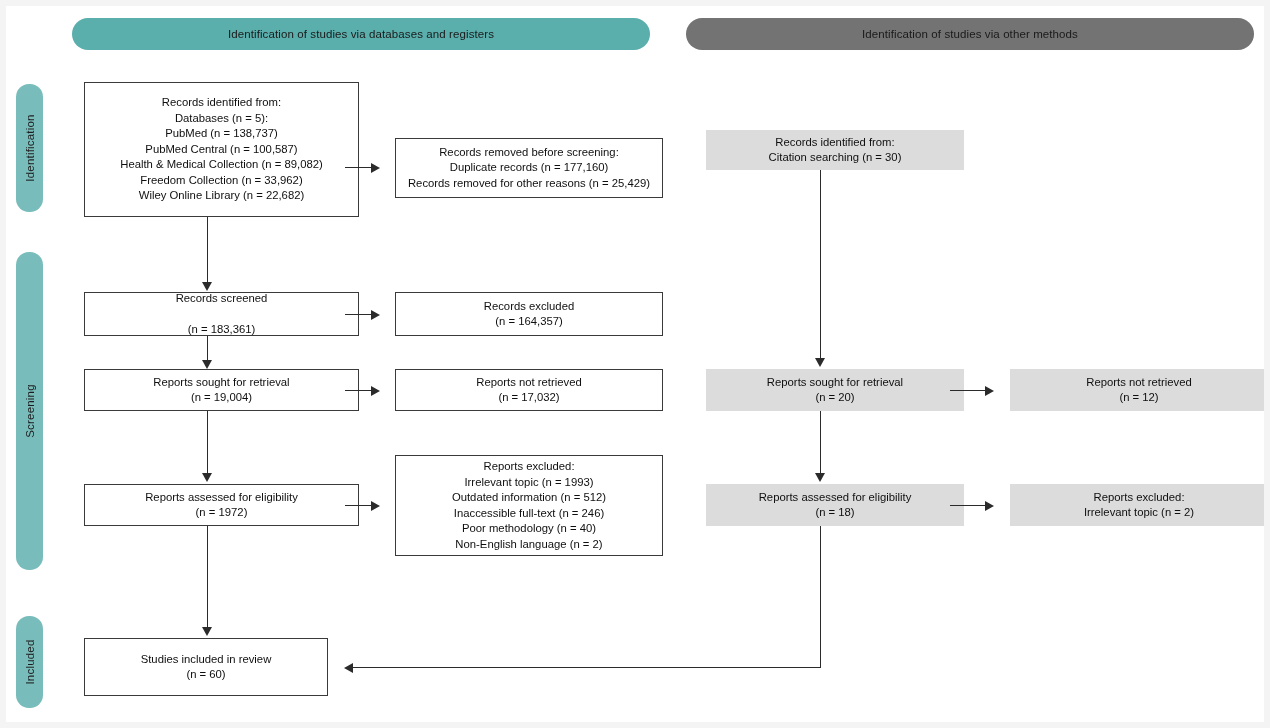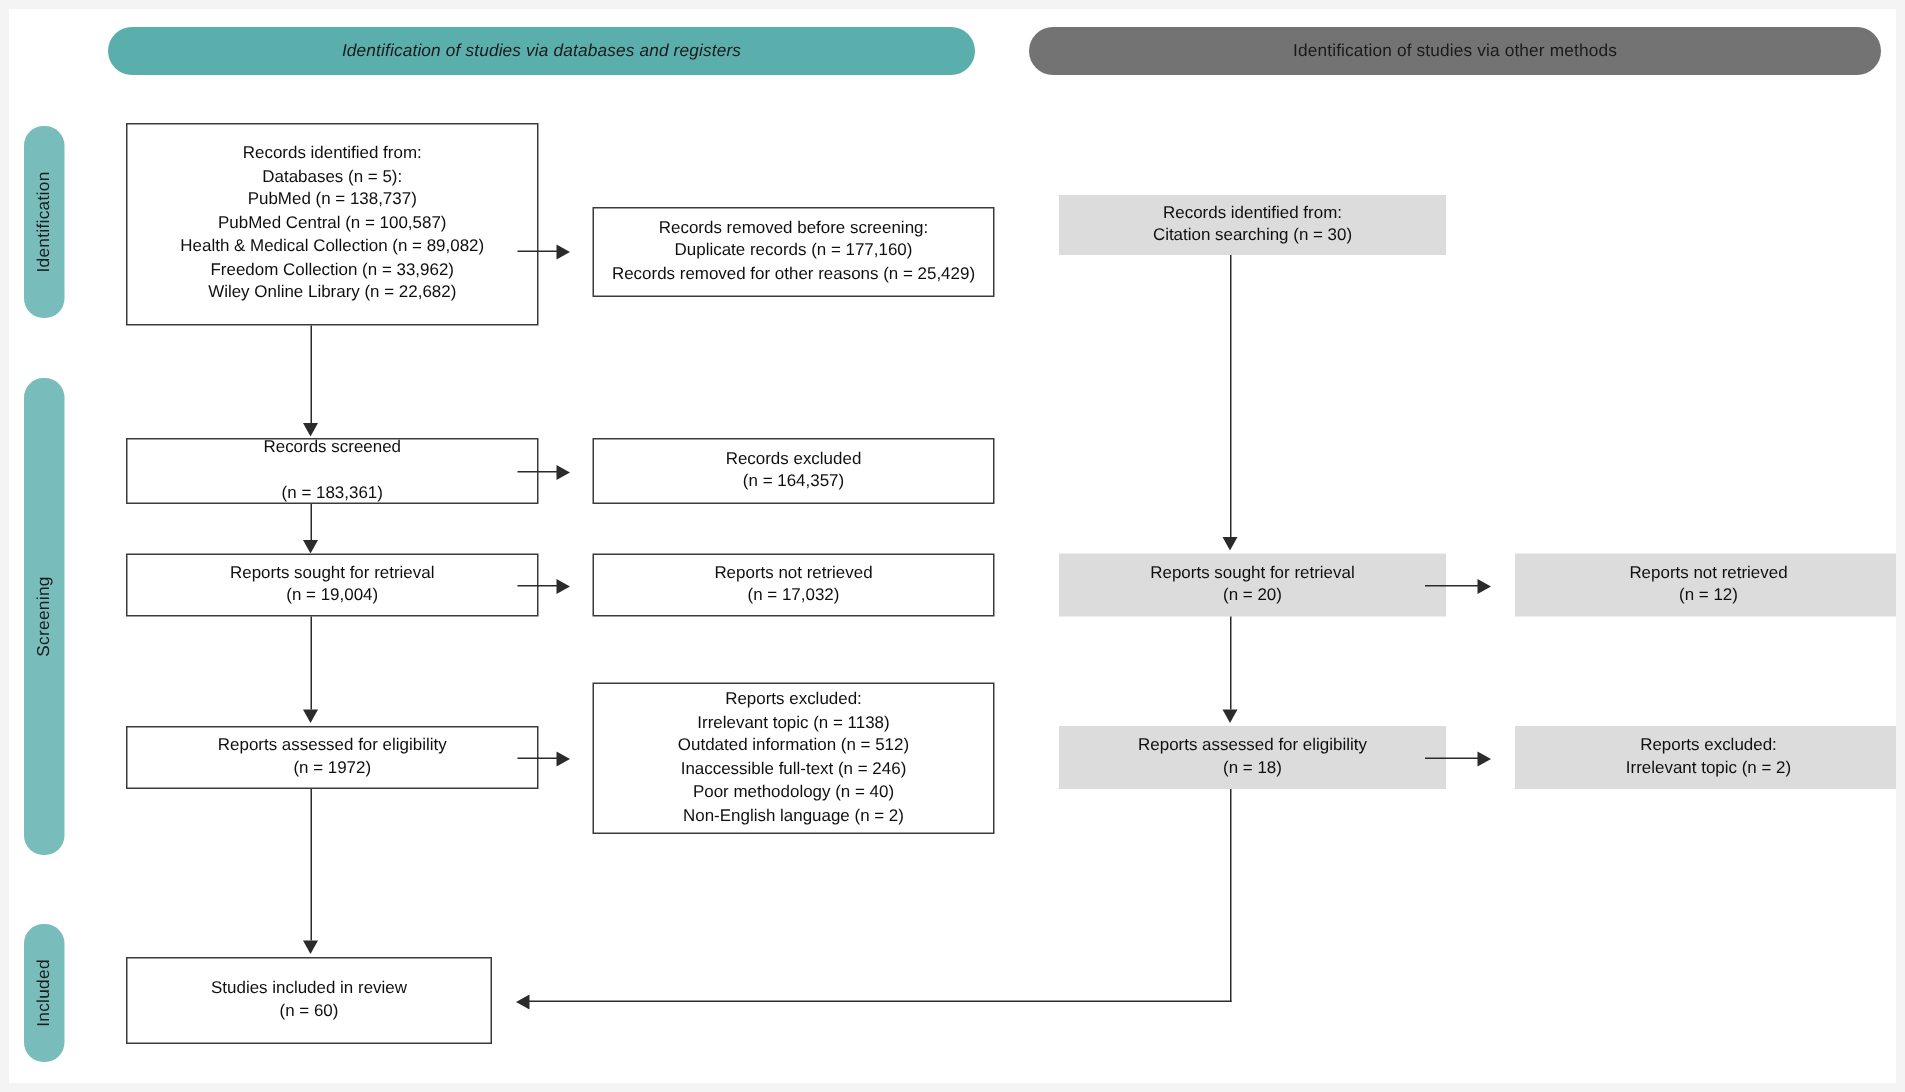--- a/index.html
+++ b/index.html
@@ -19,21 +19,21 @@
     position:absolute;background:#f4f4f4;
   }
   .banner{
     position:absolute;
     border-radius:16px;
     display:flex;align-items:center;justify-content:center;
     font-size:11.5px;color:#1a1a1a;
     text-align:center;
     letter-spacing:0.1px;
   }
-  .banner-left{background:#5aafad;font-style:italic;}
+  .banner-left{background:#5aafad;}
   .banner-right{background:#737373;}
 
   .stage-pill{
     position:absolute;
     background:#78bdbb;
     border-radius:13px;
     display:flex;align-items:center;justify-content:center;
   }
   .stage-pill span{
     display:block;
@@ -155,21 +155,21 @@
     <span class="ln">(n = 17,032)</span>
   </div>
 
   <div class="box bordered" style="left:70px;top:484px;width:275px;height:42px;">
     <span class="ln">Reports assessed for eligibility</span>
     <span class="ln">(n = 1972)</span>
   </div>
 
   <div class="box bordered" style="left:381px;top:455px;width:268px;height:101px;">
     <span class="ln">Reports excluded:</span>
-    <span class="ln">Irrelevant topic (n = 1138)</span>
+    <span class="ln">Irrelevant topic (n = 1993)</span>
     <span class="ln">Outdated information (n = 512)</span>
     <span class="ln">Inaccessible full-text (n = 246)</span>
     <span class="ln">Poor methodology (n = 40)</span>
     <span class="ln">Non-English language (n = 2)</span>
   </div>
 
   <div class="box bordered" style="left:70px;top:638px;width:244px;height:58px;">
     <span class="ln">Studies included in review</span>
     <span class="ln">(n = 60)</span>
   </div>

